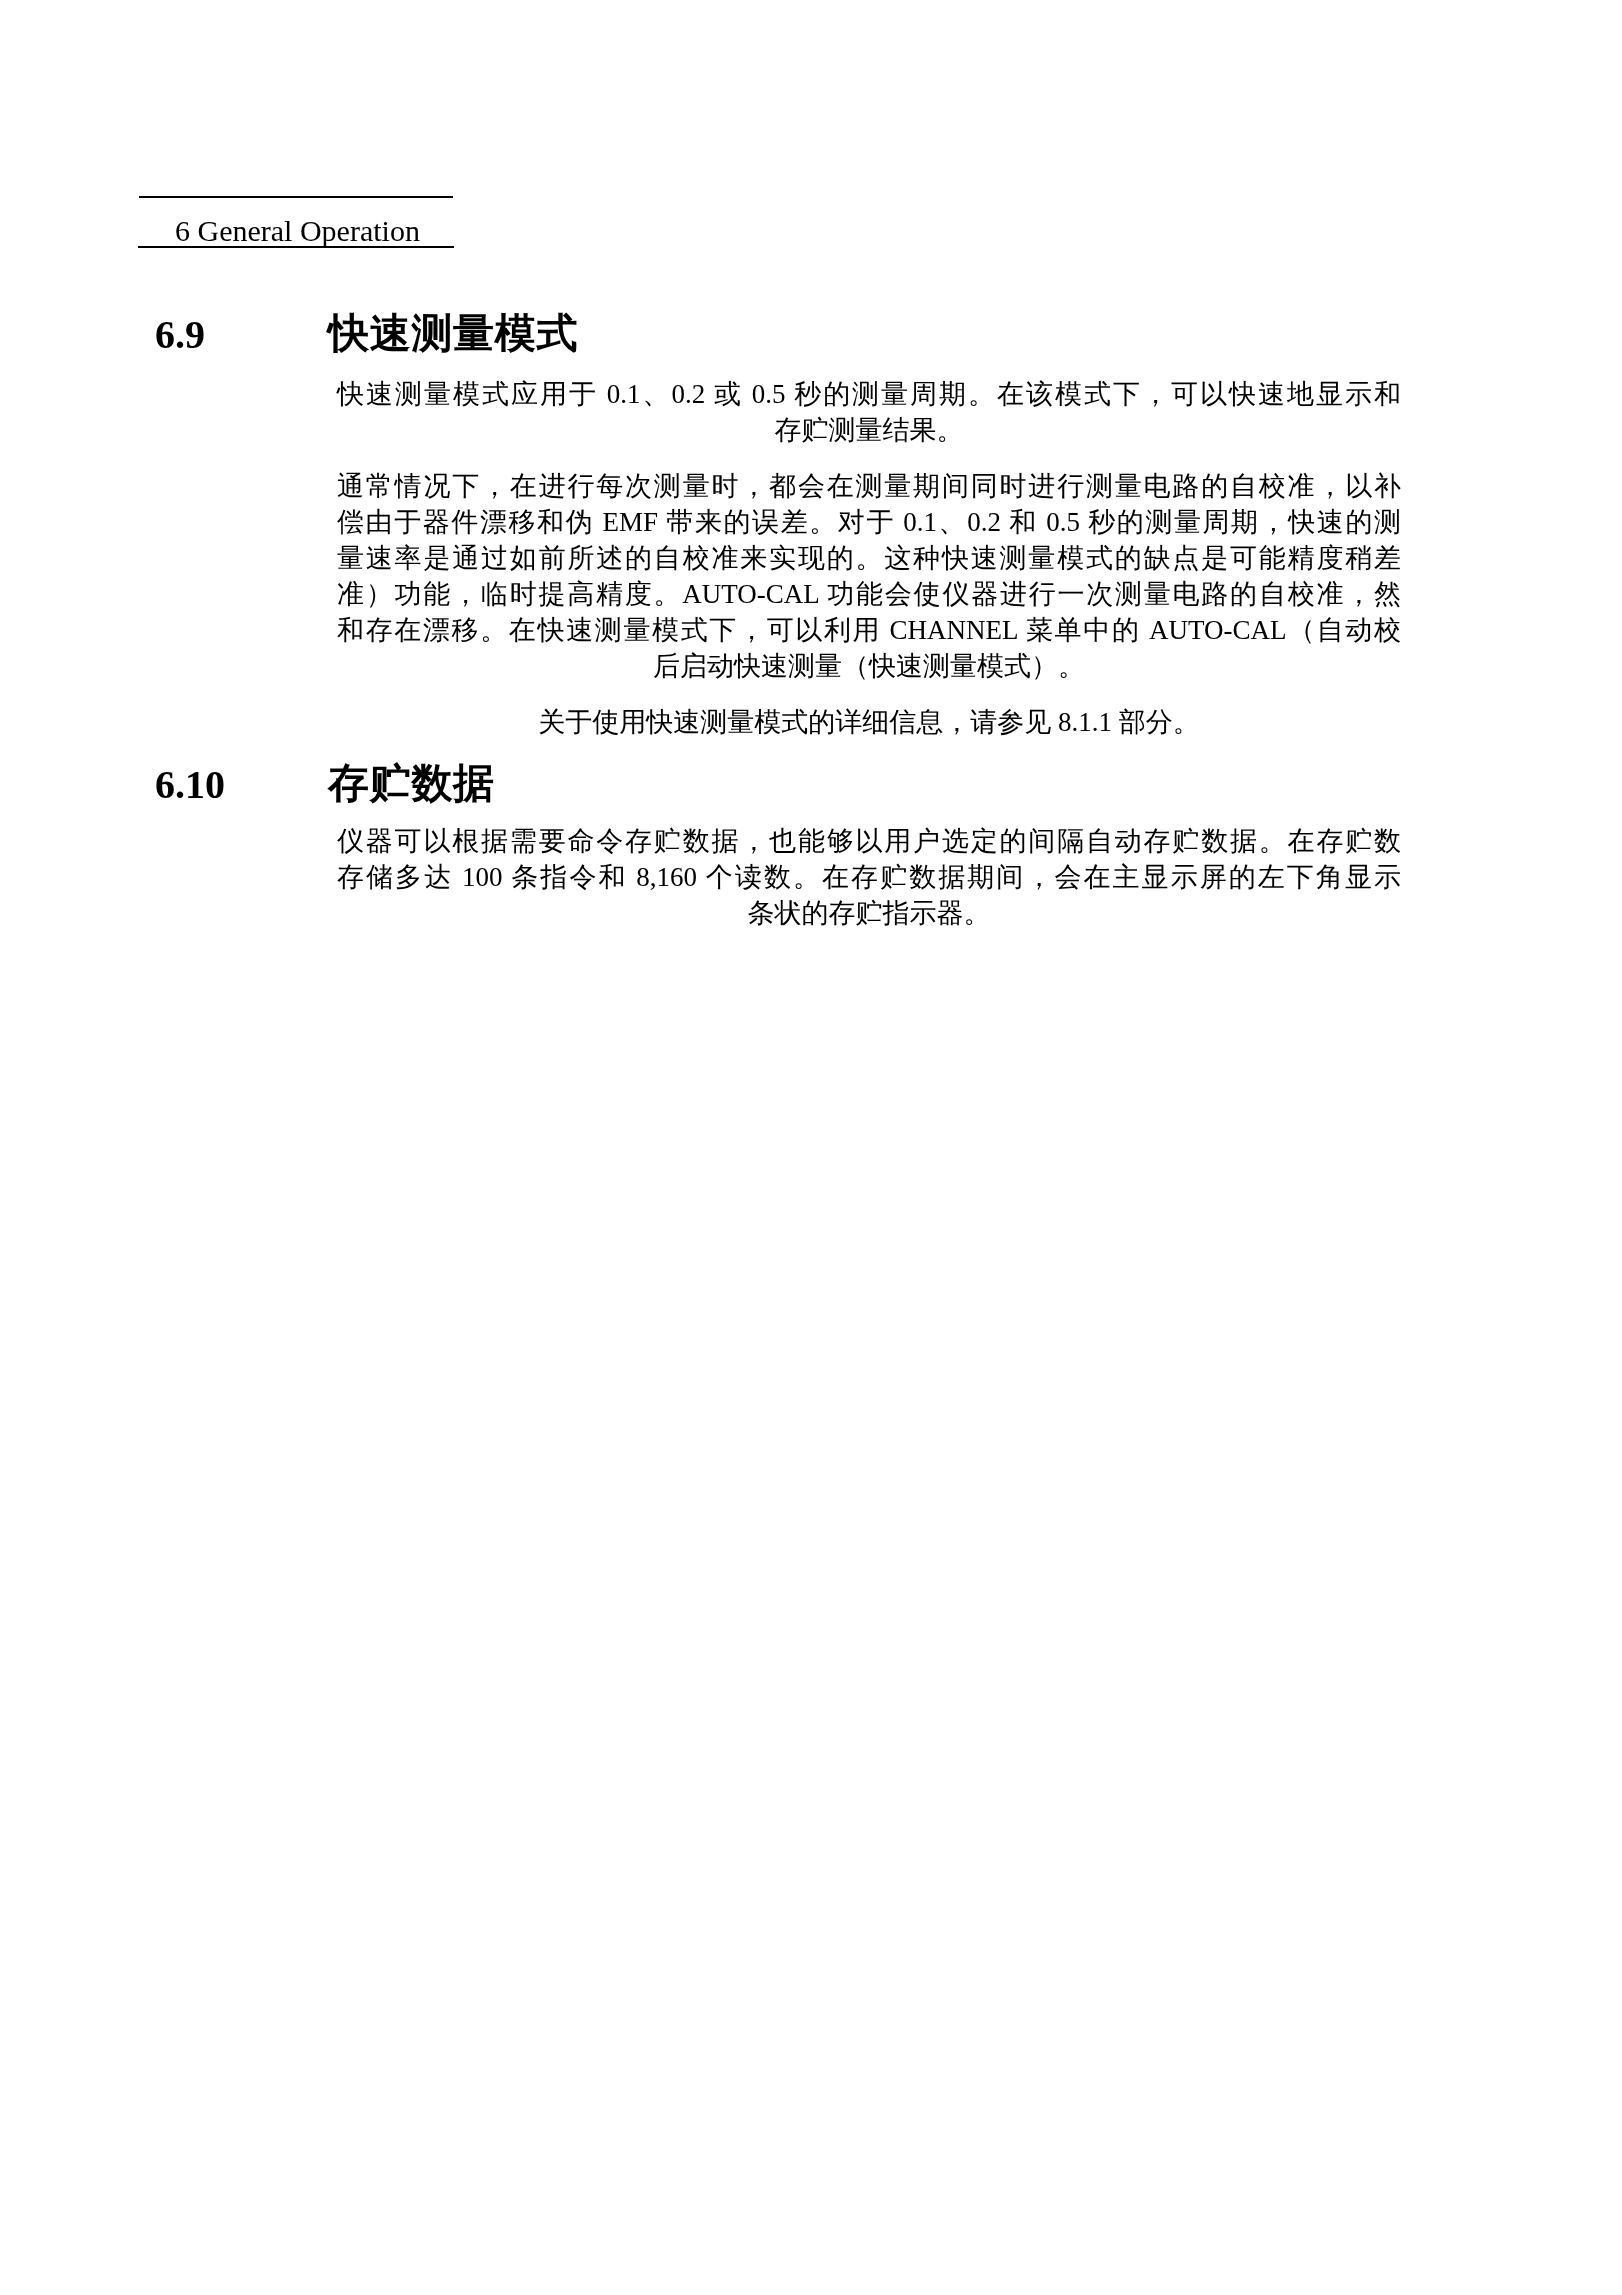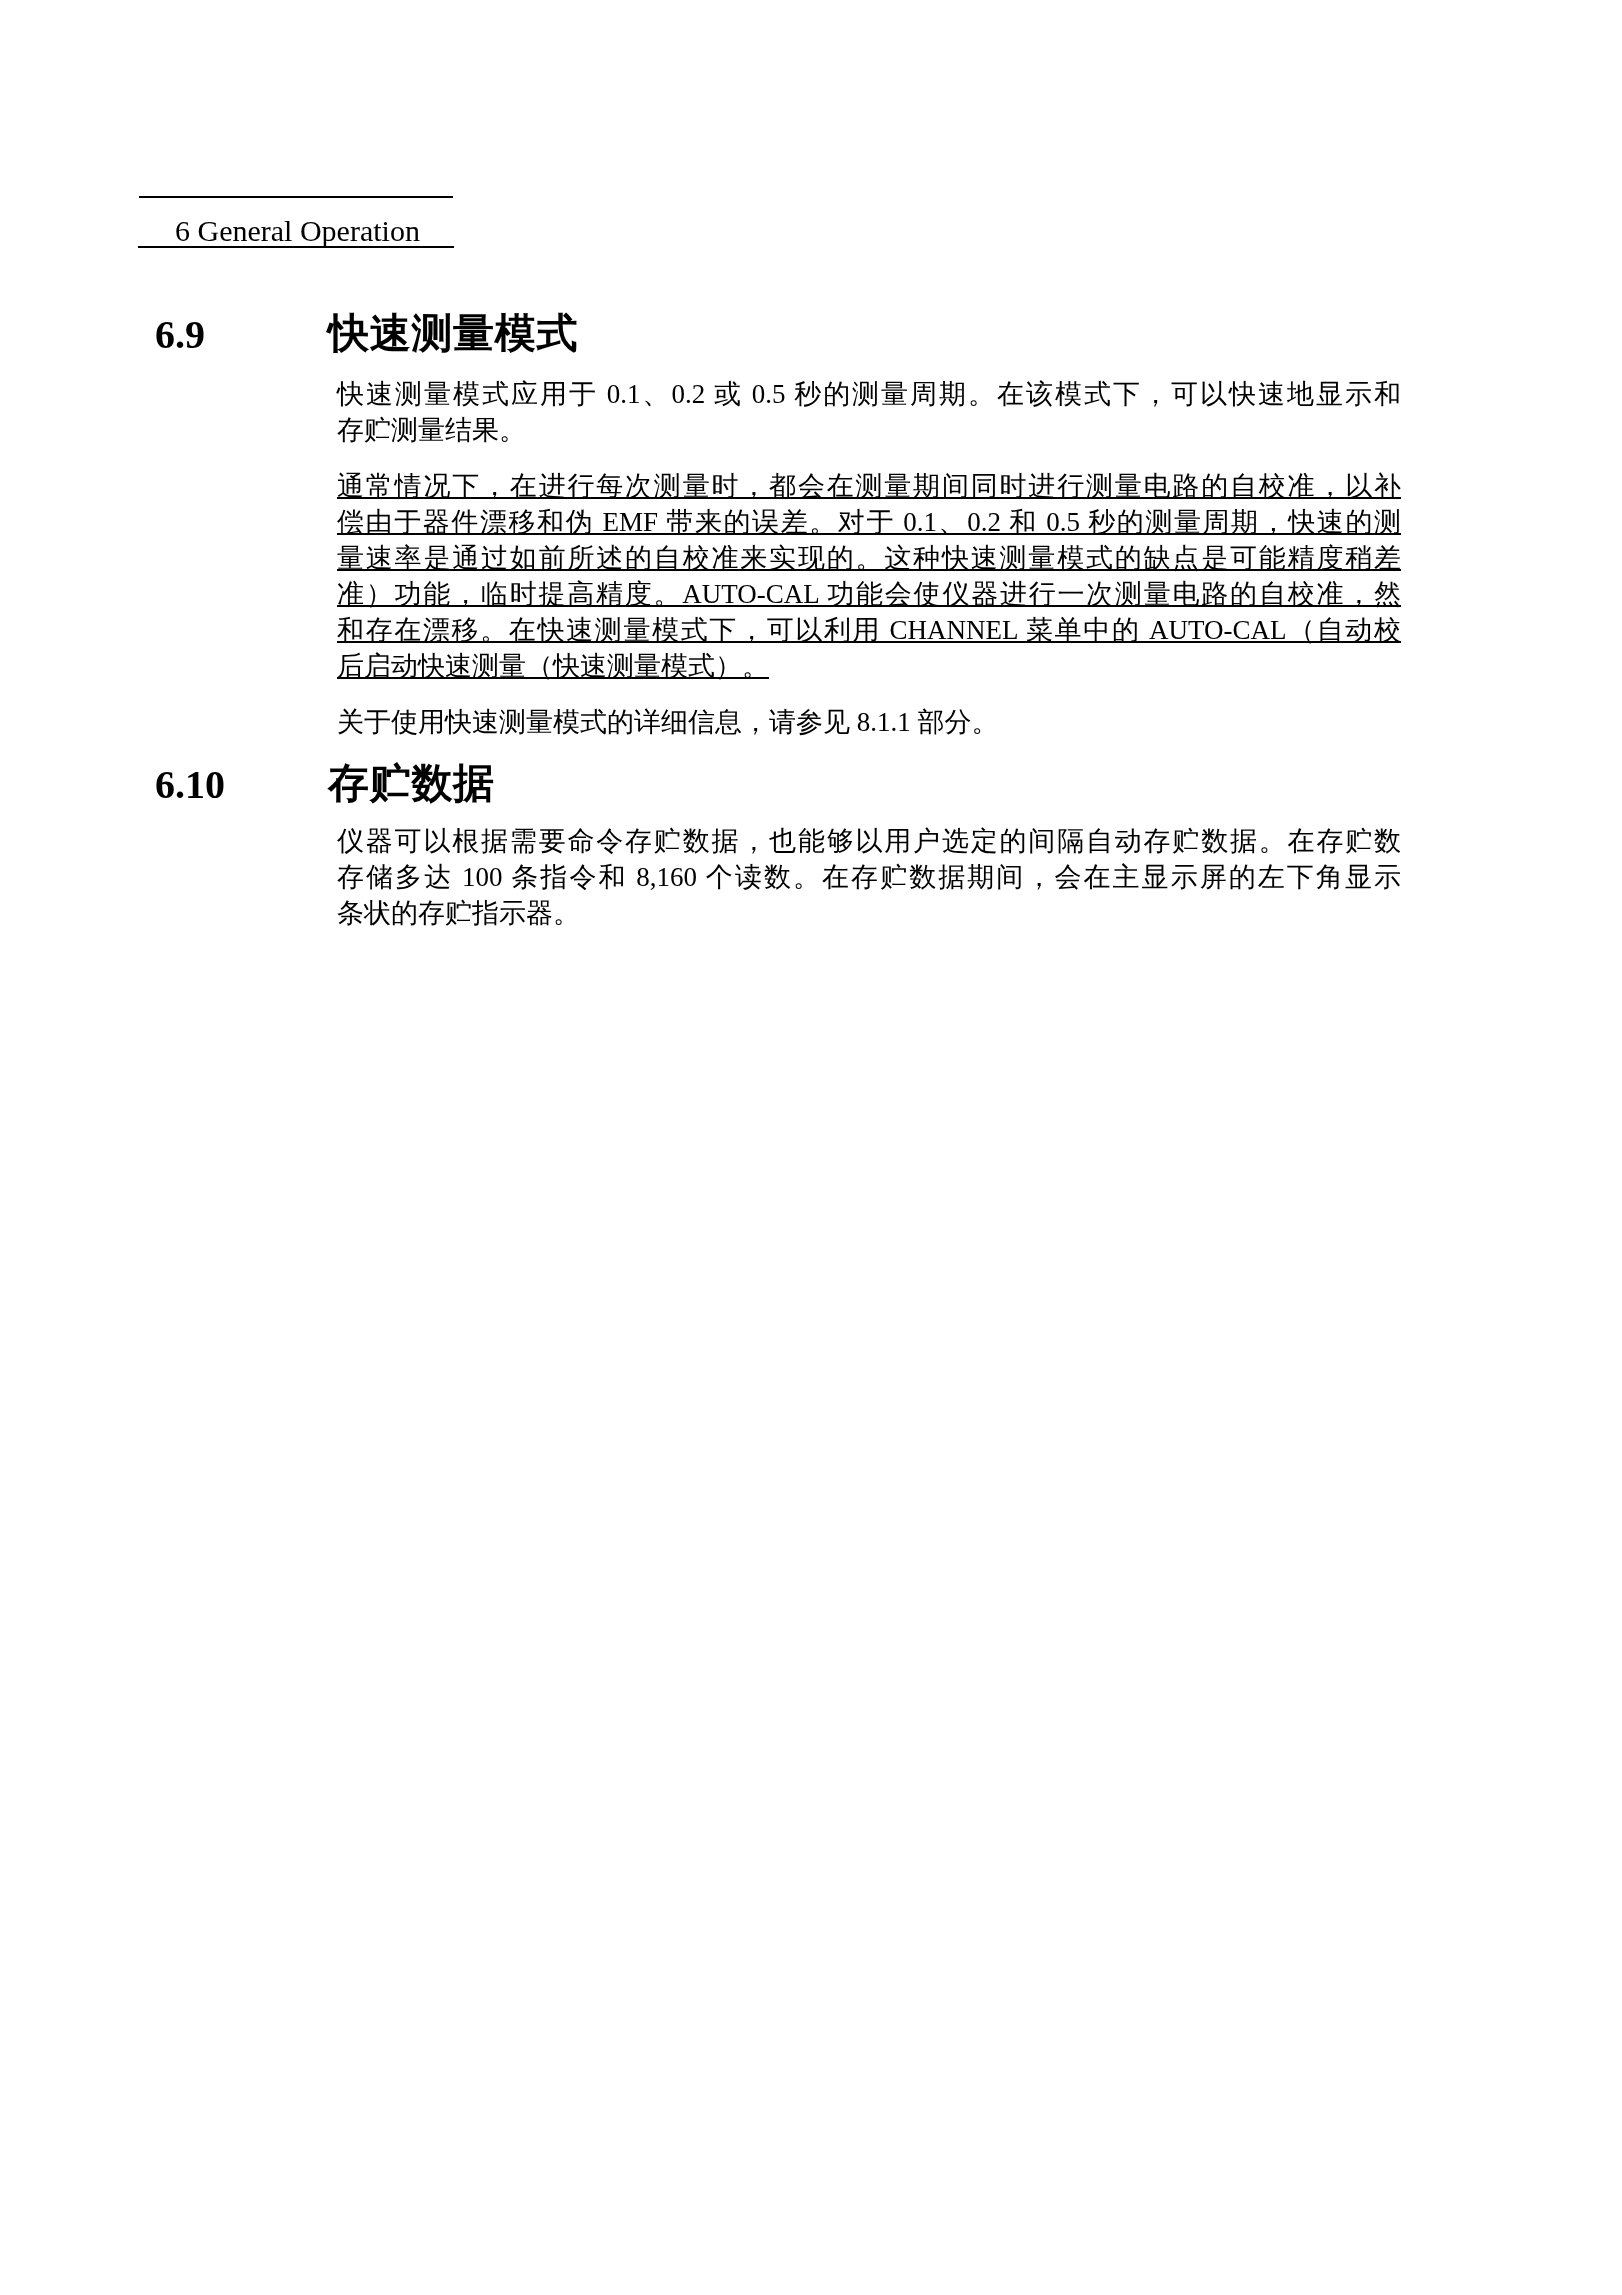--- a/index.html
+++ b/index.html
@@ -18,21 +18,21 @@
     font-family:"Liberation Serif","DejaVu Serif",serif;z-index:2;white-space:nowrap;
   }
   .sec-title{
     position:absolute;left:328px;font-size:41px;line-height:41px;font-weight:bold;
     font-family:"Liberation Sans","DejaVu Sans",sans-serif;letter-spacing:0.7px;
     z-index:2;white-space:nowrap;
   }
   .para{
     position:absolute;left:337px;width:1064px;font-size:27px;line-height:36px;z-index:2;
   }
-  .line{text-align:left;}
+  .line{text-align:center;}
   .line.jl{text-align:justify;text-align-last:justify;}
   .pagenum{position:absolute;left:83px;top:2111px;font-size:24px;line-height:33px;z-index:3;}
   .brand{position:absolute;left:1177px;top:2113px;font-size:29px;line-height:31px;z-index:3;white-space:nowrap;}
   .wm{position:absolute;left:1104px;top:2038px;width:463px;height:204px;z-index:1;}
   .wm text{
     font-family:"DejaVu Sans","Liberation Sans",sans-serif;font-weight:bold;
     fill:#ffffff;stroke:#d4d4d4;paint-order:stroke fill;stroke-linejoin:round;
   }
   .wm .row1{stroke-width:5px;}
   .wm .row2{stroke-width:4px;}
@@ -48,21 +48,21 @@
   <div class="rule" style="left:138px;top:246px;width:316px;height:2px;"></div>
 
   <div class="sec-num" style="top:315px;">6.9</div>
   <div class="sec-title" style="top:313px;">快速测量模式</div>
 
   <div class="para" style="top:376px;">
     <div class="line jl">快速测量模式应用于 0.1、0.2 或 0.5 秒的测量周期。在该模式下，可以快速地显示和</div>
     <div class="line">存贮测量结果。</div>
   </div>
 
-  <div class="para" style="top:468px;text-decoration:underline;">
+  <div class="para" style="top:468px;">
     <div class="line jl">通常情况下，在进行每次测量时，都会在测量期间同时进行测量电路的自校准，以补</div>
     <div class="line jl">偿由于器件漂移和伪 EMF 带来的误差。对于 0.1、0.2 和 0.5 秒的测量周期，快速的测</div>
     <div class="line jl">量速率是通过如前所述的自校准来实现的。这种快速测量模式的缺点是可能精度稍差</div>
     <div class="line jl">准）功能，临时提高精度。AUTO-CAL 功能会使仪器进行一次测量电路的自校准，然</div>
     <div class="line jl">和存在漂移。在快速测量模式下，可以利用 CHANNEL 菜单中的 AUTO-CAL（自动校</div>
     <div class="line">后启动快速测量（快速测量模式）。</div>
   </div>
 
   <div class="para" style="top:704px;">
     <div class="line">关于使用快速测量模式的详细信息，请参见 8.1.1 部分。</div>

